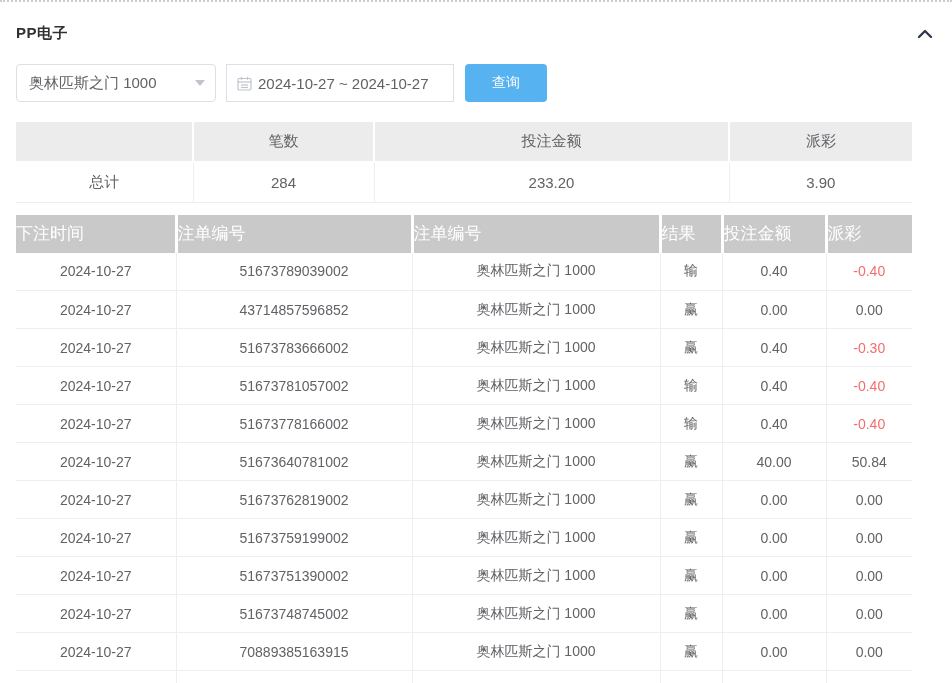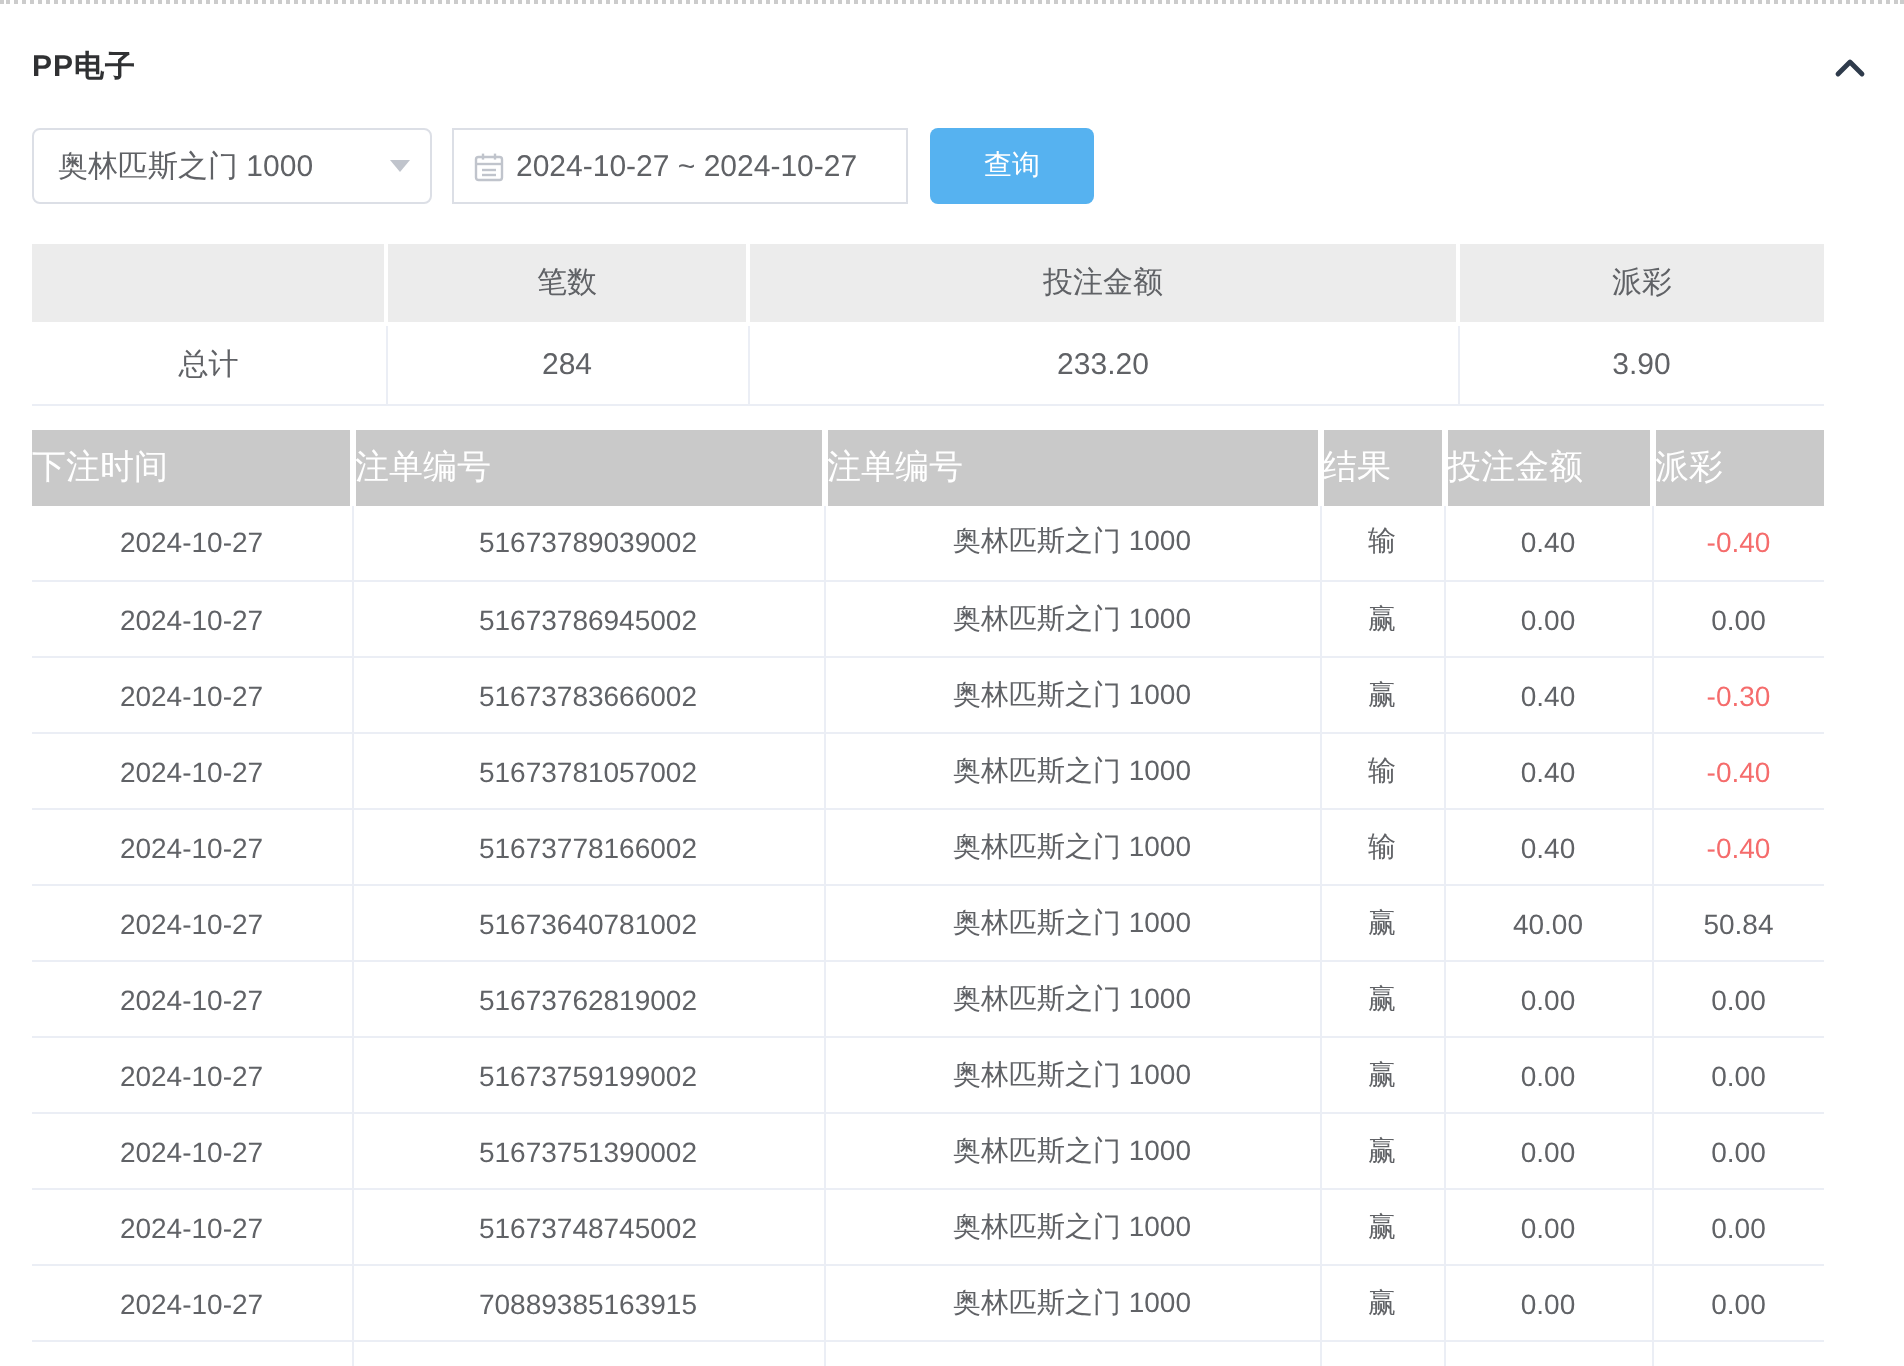--- a/index.html
+++ b/index.html
@@ -175,21 +175,21 @@
     <td>2024-10-27</td>
     <td>51673789039002</td>
     <td>奥林匹斯之门 1000</td>
     <td>输</td>
     <td>0.40</td>
     <td class="neg">-0.40</td>
   </tr>
 
   <tr>
     <td>2024-10-27</td>
-    <td>51673786945002</td>
+    <td>43714857596852</td>
     <td>奥林匹斯之门 1000</td>
     <td>赢</td>
     <td>0.00</td>
     <td>0.00</td>
   </tr>
 
   <tr>
     <td>2024-10-27</td>
     <td>51673783666002</td>
     <td>奥林匹斯之门 1000</td>

